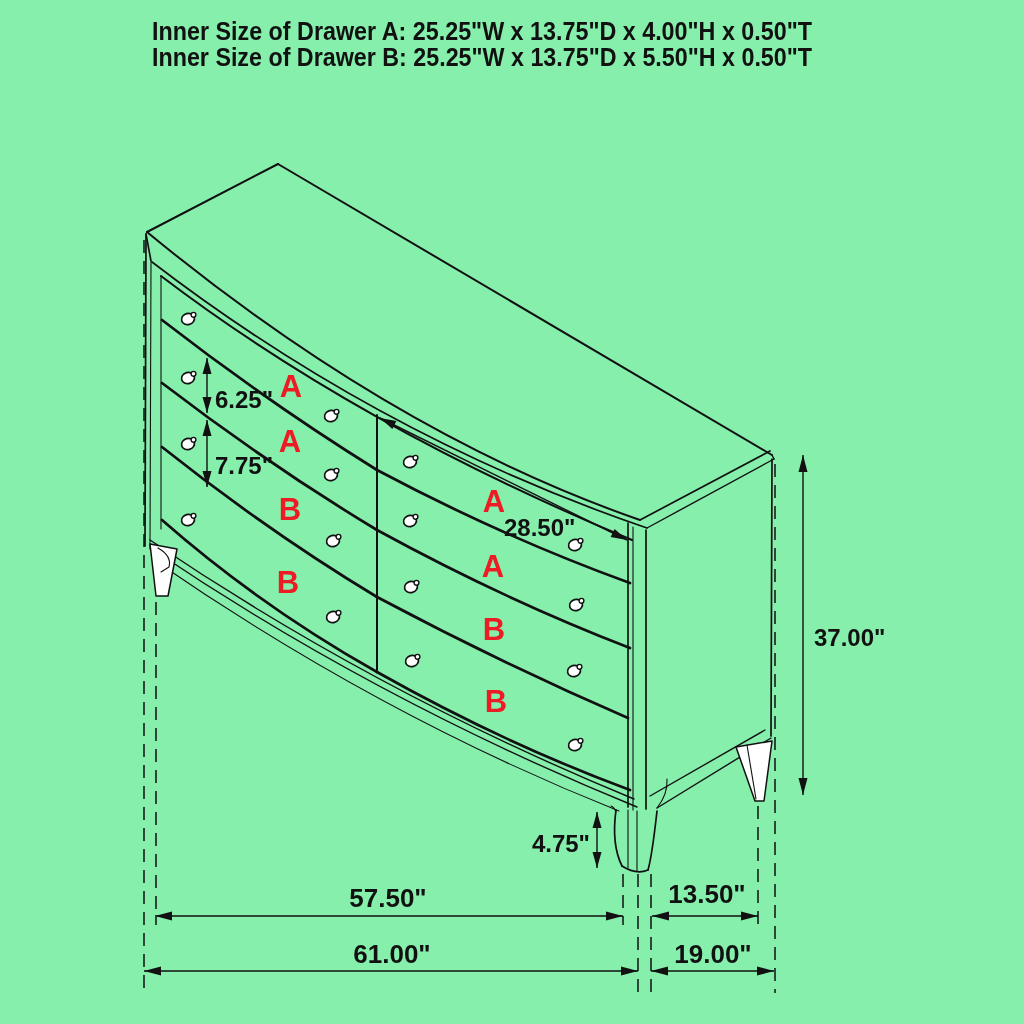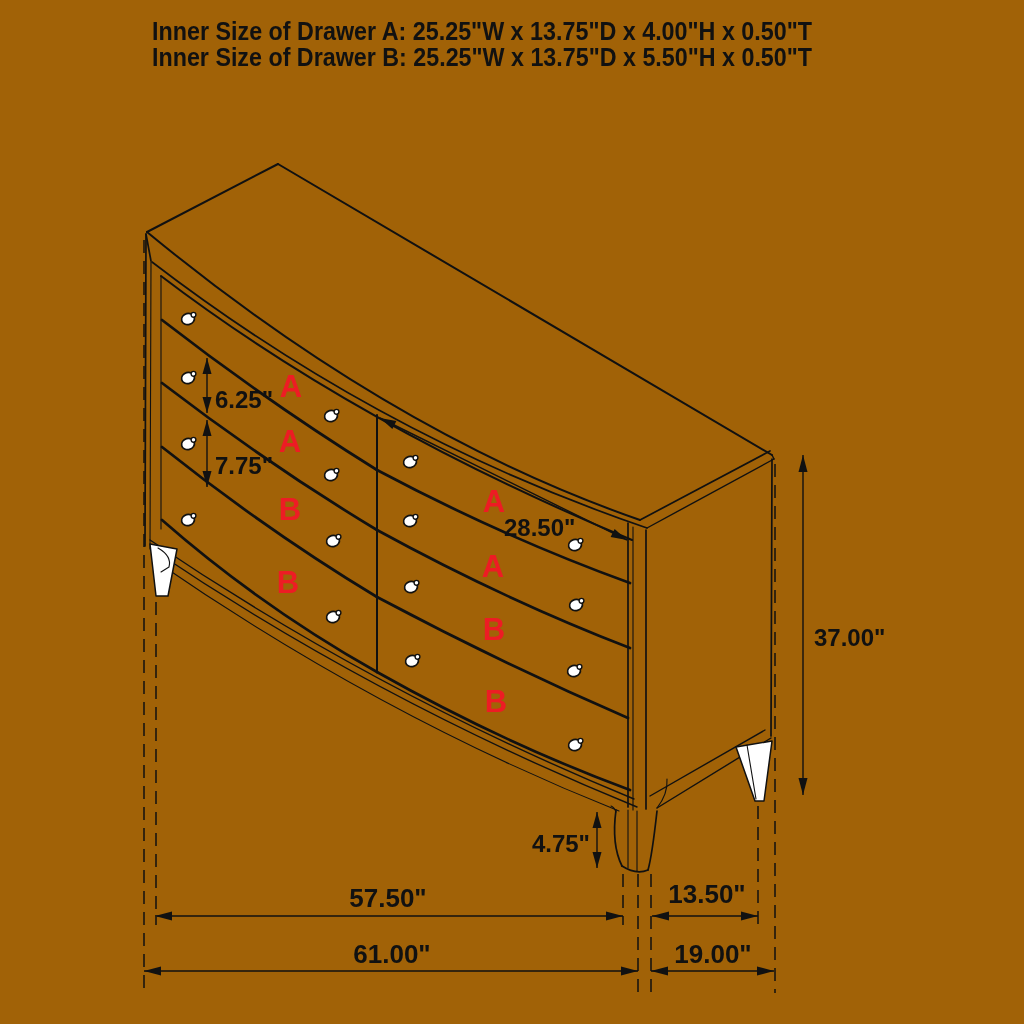--- a/index.html
+++ b/index.html
@@ -1,16 +1,16 @@
 <!DOCTYPE html>
 <html><head>
 <meta charset="utf-8">
 <style>
   html,body{margin:0;padding:0;background:#ffffff;}
-  .stage{position:relative;width:1024px;height:1024px;background:#a16207;overflow:hidden;}
+  .stage{position:relative;width:1024px;height:1024px;background:#86efac;overflow:hidden;}
   svg{display:block;}
   text{font-family:"Liberation Sans","DejaVu Sans",sans-serif;font-weight:bold;fill:#111111;}
   .title-line{font-size:26px;letter-spacing:0px;}
   .dim-label{font-size:24px;}
   .dim-label-lg{font-size:26px;}
   .drawer-letter{font-size:31px;fill:#ed1c24;text-anchor:middle;}
   .anchor-end{text-anchor:end;}
   .anchor-mid{text-anchor:middle;}
   .ln{stroke:#111111;fill:none;stroke-linecap:round;stroke-linejoin:round;}
   .w1{stroke-width:1.1;} .w14{stroke-width:1.4;} .w16{stroke-width:1.7;} .w2{stroke-width:2;}

